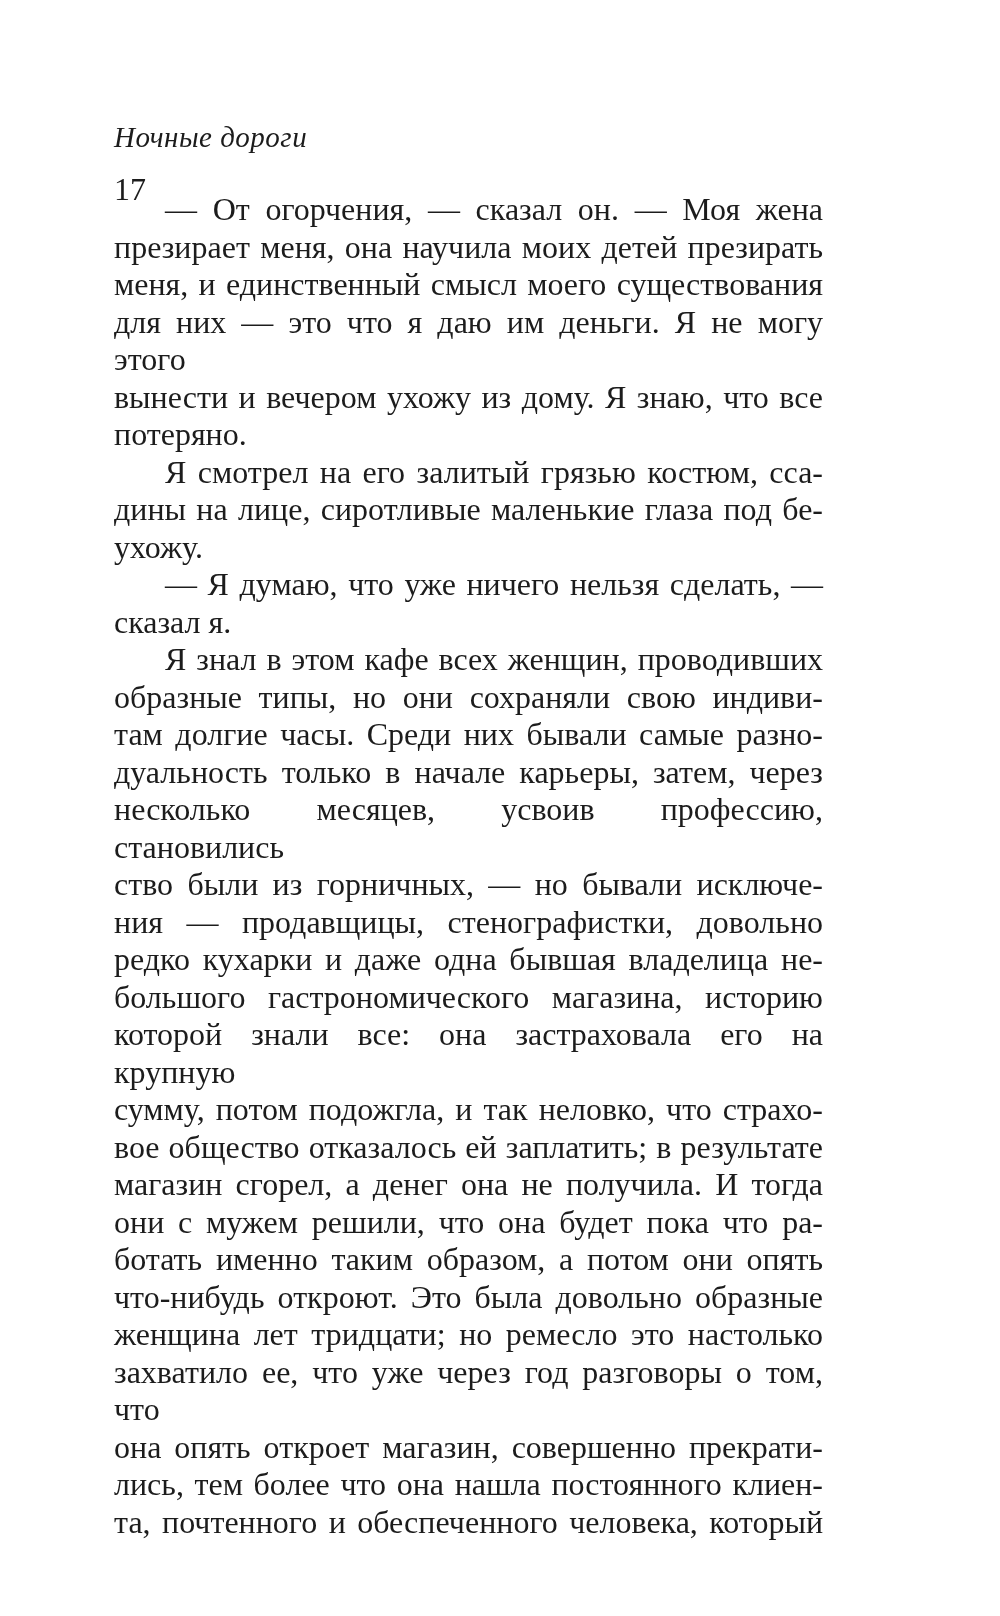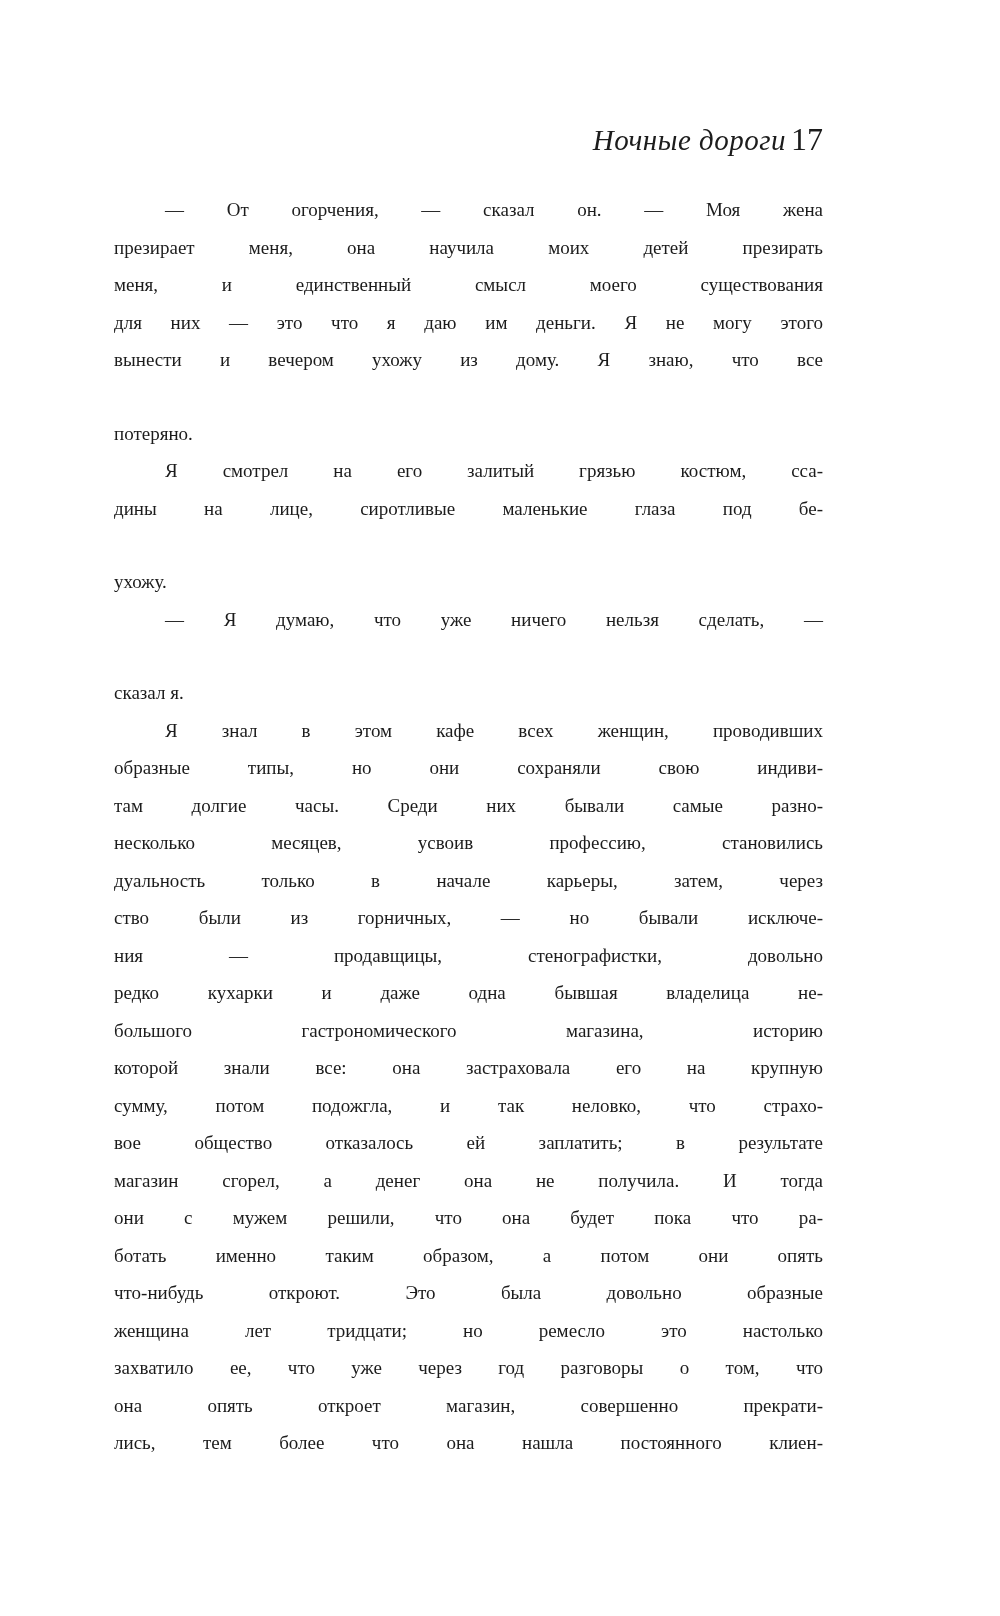--- a/index.html
+++ b/index.html
@@ -17,56 +17,56 @@
     overflow: hidden;
   }
   .running-head {
     position: absolute;
     top: 121px;
     left: 114px;
     width: 709px;
     display: flex;
     justify-content: flex-end;
     align-items: baseline;
-    gap: 5px;
+    gap: 17px;
     white-space: nowrap;
+    flex-direction: column;
   }
   .running-title {
     font-style: italic;
     font-size: 29px;
     letter-spacing: 0.5px;
   }
   .page-number {
     font-size: 32px;
     font-style: normal;
   }
   .text-block {
     position: absolute;
     top: 191px;
     left: 114px;
     width: 709px;
-    font-size: 19px;
+    font-size: 32px;
     line-height: 37.5px;
   }
   .paragraph {
     margin: 0;
     padding: 0;
   }
   .line {
     text-align: justify;
     text-align-last: justify;
     -moz-text-align-last: justify;
   }
   .line.indent {
     text-indent: 51px;
   }
   .line.no-justify {
     text-align: left;
     text-align-last: left;
-    margin-top: 36px;
     -moz-text-align-last: left;
   }
 </style>
 </head>
 <body>
 
 <div class="page" style="background: rgb(255, 255, 255); color: rgb(28, 28, 28);">
   <div class="running-head">
     <span class="running-title">Ночные дороги</span>
     <span class="page-number">17</span>
@@ -86,32 +86,33 @@
         <div class="line no-justify">ухожу.</div>
       </div>
       <div class="paragraph">
         <div class="line indent">— Я думаю, что уже ничего нельзя сделать, —</div>
         <div class="line no-justify">сказал я.</div>
       </div>
       <div class="paragraph">
         <div class="line indent">Я знал в этом кафе всех женщин, проводивших</div>
         <div class="line">образные типы, но они сохраняли свою индиви-</div>
         <div class="line">там долгие часы. Среди них бывали самые разно-</div>
+        <div class="line">дуальность только в начале карьеры, затем, через</div>
         <div class="line">несколько месяцев, усвоив профессию, становились</div>
-        <div class="line">дуальность только в начале карьеры, затем, через</div>
         <div class="line">ство были из горничных, — но бывали исключе-</div>
         <div class="line">ния — продавщицы, стенографистки, довольно</div>
         <div class="line">редко кухарки и даже одна бывшая владелица не-</div>
         <div class="line">большого гастрономического магазина, историю</div>
         <div class="line">которой знали все: она застраховала его на крупную</div>
         <div class="line">сумму, потом подожгла, и так неловко, что страхо-</div>
         <div class="line">вое общество отказалось ей заплатить; в результате</div>
         <div class="line">магазин сгорел, а денег она не получила. И тогда</div>
         <div class="line">они с мужем решили, что она будет пока что ра-</div>
         <div class="line">ботать именно таким образом, а потом они опять</div>
         <div class="line">что-нибудь откроют. Это была довольно образные</div>
         <div class="line">женщина лет тридцати; но ремесло это настолько</div>
         <div class="line">захватило ее, что уже через год разговоры о том, что</div>
         <div class="line">она опять откроет магазин, совершенно прекрати-</div>
         <div class="line">лись, тем более что она нашла постоянного клиен-</div>
+        <div class="line">та, почтенного и обеспеченного человека, который</div>
       </div>
     </div>
 </div>
 
 </body></html>

